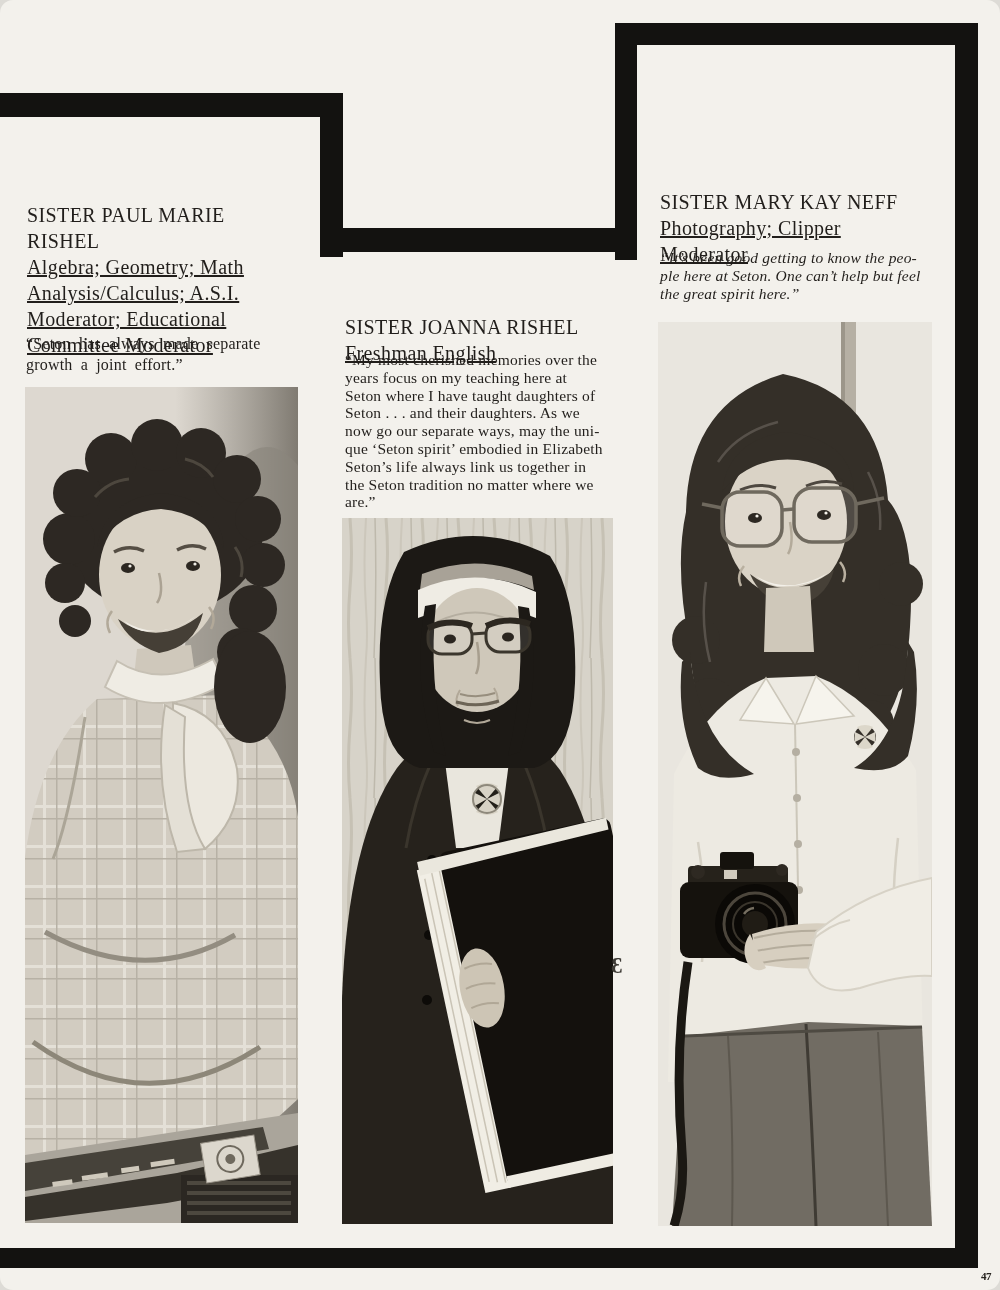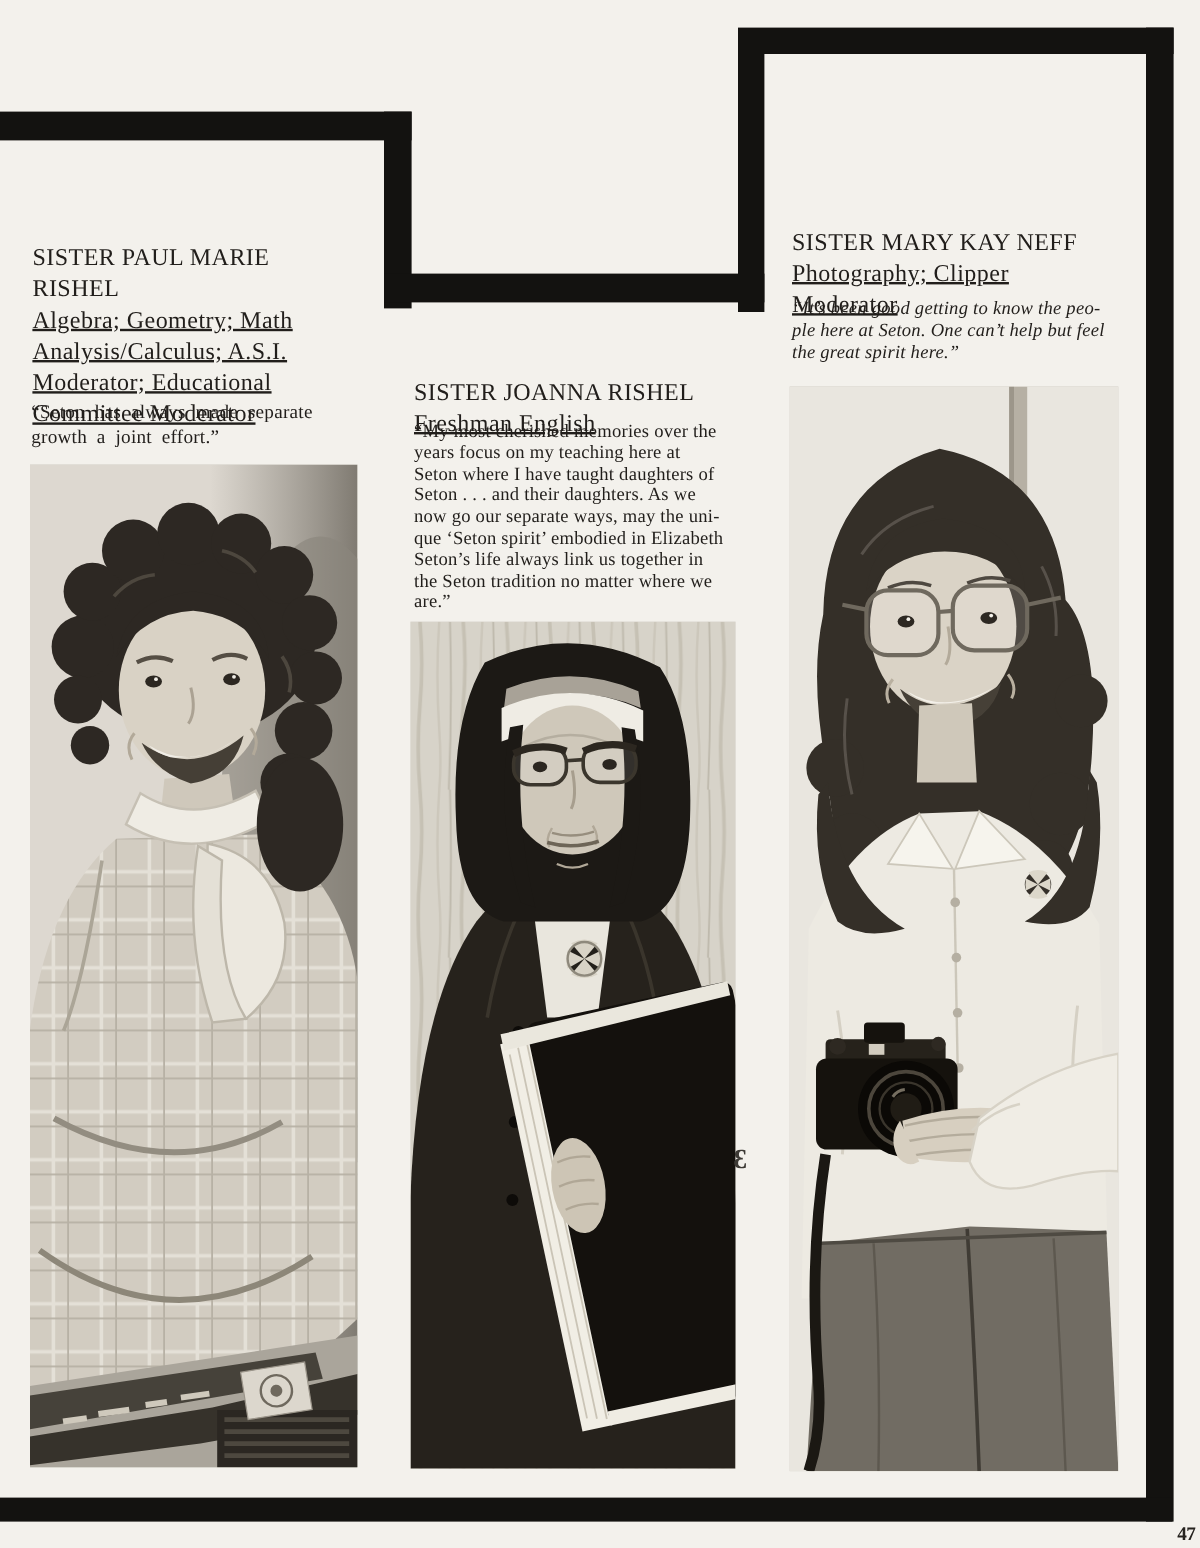--- a/index.html
+++ b/index.html
@@ -1,40 +1,41 @@
 <!DOCTYPE html>
 <html style="--paper: #f3f1ec; --frame: #131210; --text: #211e1b;"><head>
 <meta charset="utf-8">
 <style>
   html,body{margin:0;padding:0;background:#dddbd6;}
   .page{
     position:relative;width:1000px;height:1290px;overflow:hidden;
     background:var(--paper,#f3f1ec);
     font-family:"Liberation Serif","DejaVu Serif",serif;
     color:var(--text,#211e1b);
+    border-radius:13px;
   }
   .bar{position:absolute;background:var(--frame,#121110);}
   .heading{
     position:absolute;font-size:20px;line-height:26px;white-space:pre-line;
     letter-spacing:.4px;
   }
   .roles{white-space:pre-line;text-decoration:underline;}
   .quote{
     position:absolute;font-size:15.5px;line-height:17.8px;white-space:pre-line;
     letter-spacing:.2px;
   }
   .quote.wide{font-size:16px;line-height:21px;word-spacing:4px;}
   .photo{position:absolute;margin:0;overflow:hidden;background:#d8d4cc;}
   .photo svg{display:block;width:100%;height:100%;}
   .stray-mark{
     position:absolute;left:611px;top:953px;font-size:23px;font-weight:700;
     color:#3d3a35;transform:scaleX(-1);
   }
   .page-number{
-    position:absolute;left:981px;top:1270px;font-size:16px;font-weight:700;
+    position:absolute;left:981px;top:1270px;font-size:11px;font-weight:700;
     color:#26231f;letter-spacing:-.5px;
   }
 </style>
 </head>
 <body>
 
 <div class="page">
 
   <div class="bar" style="left:0;top:93px;width:343px;height:24px;"></div>
   <div class="bar" style="left:320px;top:93px;width:23px;height:164px;"></div>

